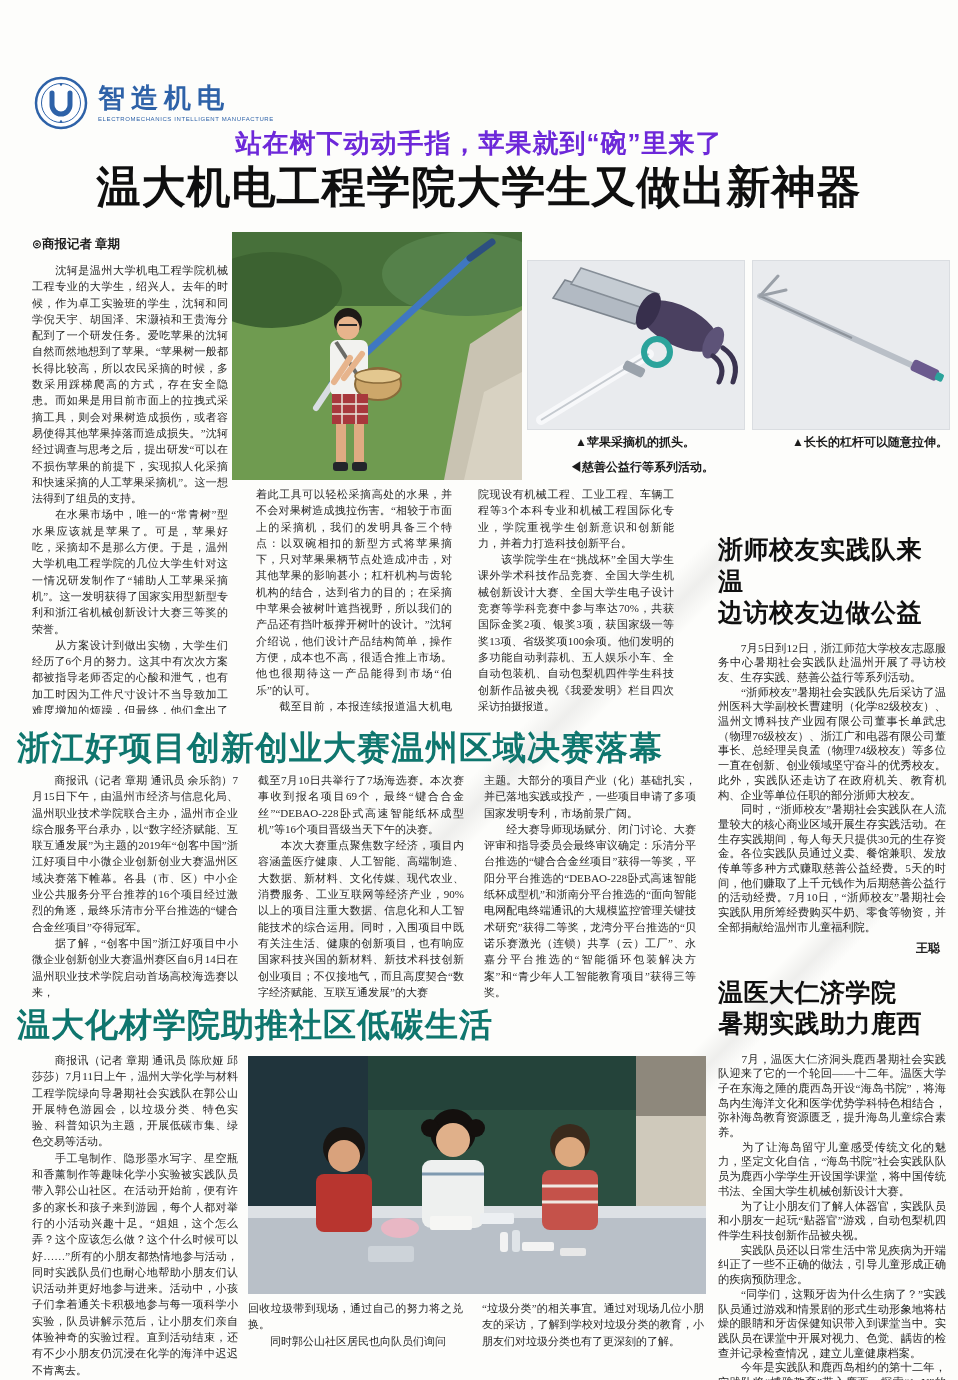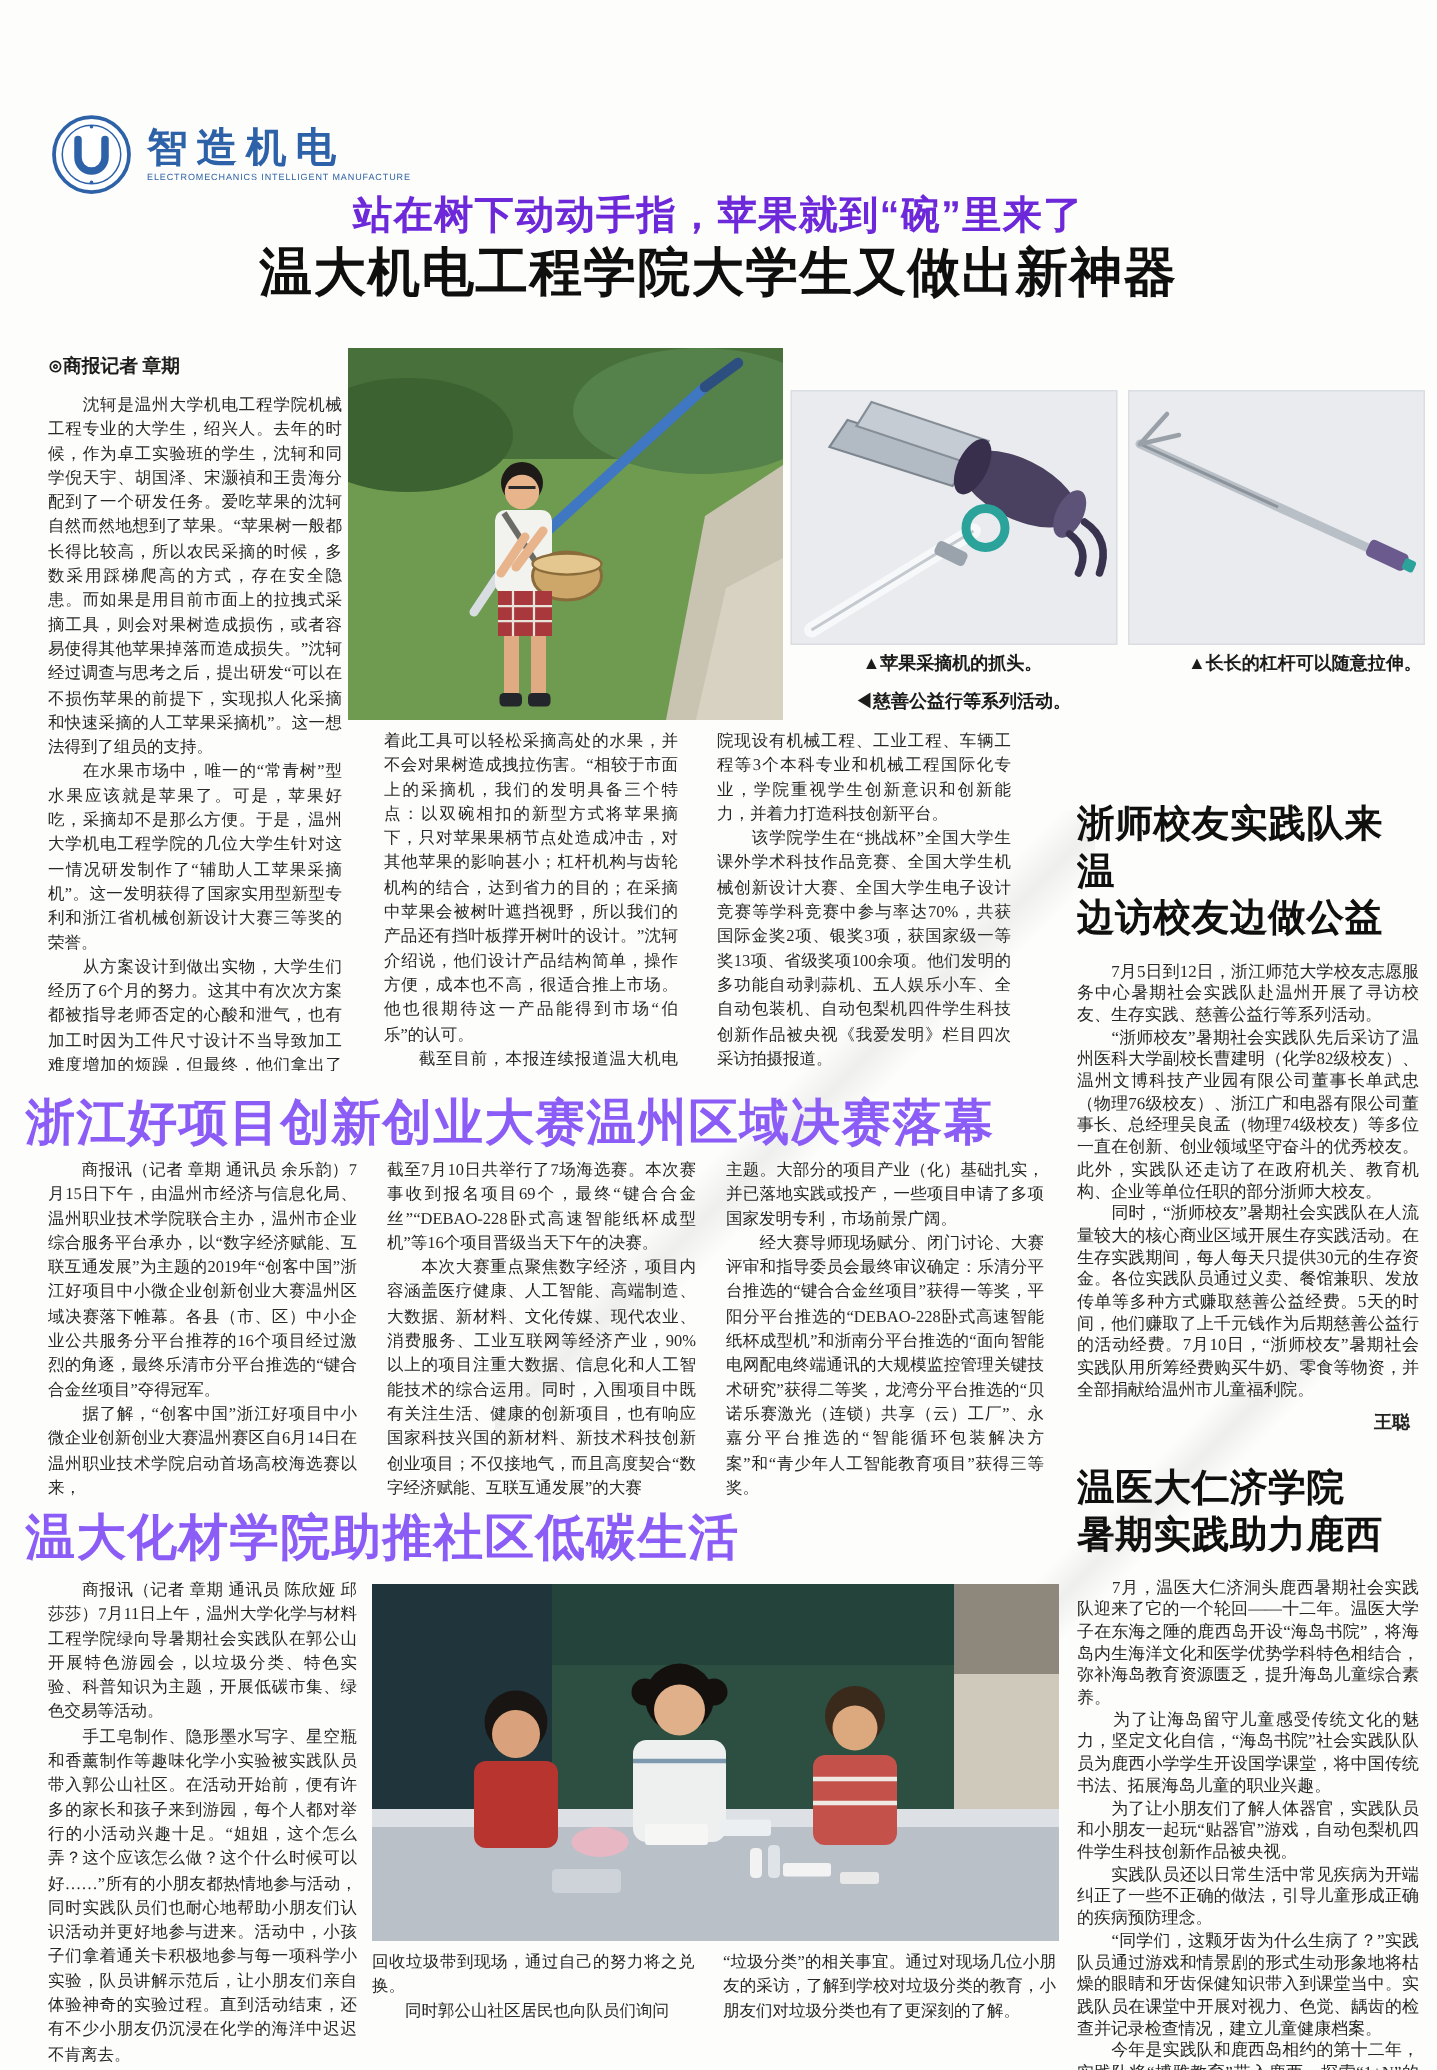--- a/index.html
+++ b/index.html
@@ -40,32 +40,32 @@
   }
 
   
   .kicker {
     left:0; top:126px; width:958px; text-align:center;
     font-family:"Liberation Sans", sans-serif; font-weight:700; font-size:26px;
     color:#6d28d9; letter-spacing:1px;
   }
   .headline {
     left:0; top:158px; width:958px; text-align:center;
-    font-family:"Liberation Sans", sans-serif; font-weight:900; font-size:35px;
+    font-family:"Liberation Sans", sans-serif; font-weight:900; font-size:44px;
     color:#0f0f0f; letter-spacing:1px;
   }
 
   
   .byline { font-weight:700; font-size:12.5px; color:#1d1d1d; }
   .col { overflow:hidden; }
   .col p { margin:0; text-align:justify; font-size:11px; line-height:16.3px; color:#272727; }
   .sb .col p { font-size:11.3px; line-height:14.7px; }
 
   .art-title {
-    font-family:"Liberation Sans", sans-serif; font-weight:900; color:#8b5cf6;
+    font-family:"Liberation Sans", sans-serif; font-weight:900; color:#0f766e;
     font-size:33px; letter-spacing:1px; white-space:nowrap;
   }
   .caption {
     font-family:"Liberation Sans", sans-serif; font-weight:700; font-size:12px;
     color:#1c1c1c; white-space:nowrap;
   }
   .sig { text-align:right; font-size:12px; font-weight:700; color:#222; padding-right:6px; margin-top:5px; }
 
   
   .sb { left:718px; top:534px; width:228px; height:846px; overflow:hidden; }
@@ -257,21 +257,21 @@
           <p>　　“浙师校友”暑期社会实践队先后采访了温州医科大学副校长曹建明（化学82级校友）、温州文博科技产业园有限公司董事长单武忠（物理76级校友）、浙江广和电器有限公司董事长、总经理吴良孟（物理74级校友）等多位一直在创新、创业领域坚守奋斗的优秀校友。此外，实践队还走访了在政府机关、教育机构、企业等单位任职的部分浙师大校友。</p>
           <p>　　同时，“浙师校友”暑期社会实践队在人流量较大的核心商业区域开展生存实践活动。在生存实践期间，每人每天只提供30元的生存资金。各位实践队员通过义卖、餐馆兼职、发放传单等多种方式赚取慈善公益经费。5天的时间，他们赚取了上千元钱作为后期慈善公益行的活动经费。7月10日，“浙师校友”暑期社会实践队用所筹经费购买牛奶、零食等物资，并全部捐献给温州市儿童福利院。</p>
         </div>
       <div class="sig">王聪</div>
     </div>
     <div class="sb-block">
       <div class="sb-title" style="white-space:pre-line;">温医大仁济学院
 暑期实践助力鹿西</div>
       <div class="col">
           <p>　　7月，温医大仁济洞头鹿西暑期社会实践队迎来了它的一个轮回——十二年。温医大学子在东海之陲的鹿西岛开设“海岛书院”，将海岛内生海洋文化和医学优势学科特色相结合，弥补海岛教育资源匮乏，提升海岛儿童综合素养。</p>
-          <p>　　为了让海岛留守儿童感受传统文化的魅力，坚定文化自信，“海岛书院”社会实践队队员为鹿西小学学生开设国学课堂，将中国传统书法、拓展海岛儿童的职业兴趣。</p>
+          <p>　　为了让海岛留守儿童感受传统文化的魅力，坚定文化自信，“海岛书院”社会实践队队员为鹿西小学学生开设国学课堂，将中国传统书法、全国大学生机械创新设计大赛。</p>
           <p>　　为了让小朋友们了解人体器官，实践队员和小朋友一起玩“贴器官”游戏，自动包梨机四件学生科技创新作品被央视。</p>
           <p>　　实践队员还以日常生活中常见疾病为开端纠正了一些不正确的做法，引导儿童形成正确的疾病预防理念。</p>
           <p>　　“同学们，这颗牙齿为什么生病了？”实践队员通过游戏和情景剧的形式生动形象地将枯燥的眼睛和牙齿保健知识带入到课堂当中。实践队员在课堂中开展对视力、色觉、龋齿的检查并记录检查情况，建立儿童健康档案。</p>
           <p>　　今年是实践队和鹿西岛相约的第十二年，实践队将“博雅教育”带入鹿西，探索“1+N”的教学模式，充实海岛儿童的假期生活，丰富海岛儿童的知识储备，拓展海岛儿童的职业兴趣，引导海岛儿童成长为全面发展的社会主义合格建设者。</p>
         </div>
 
     </div>
   </div>
 
 </div>

